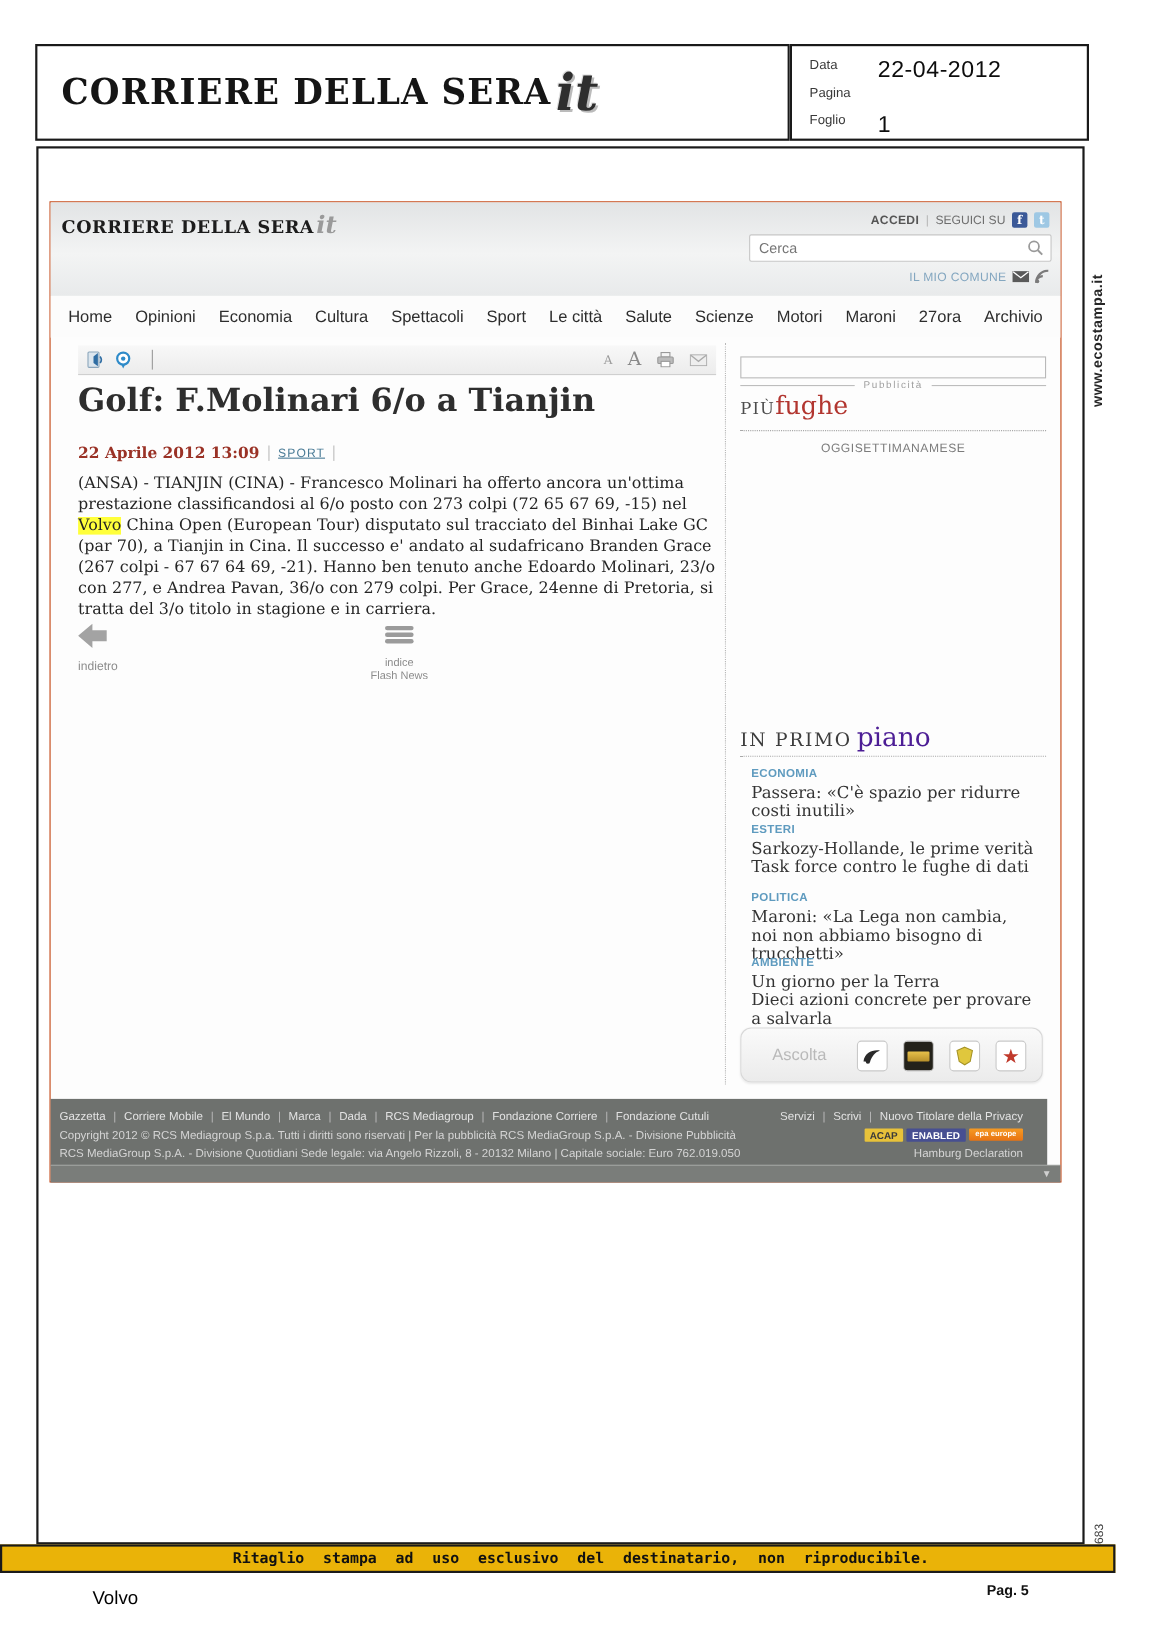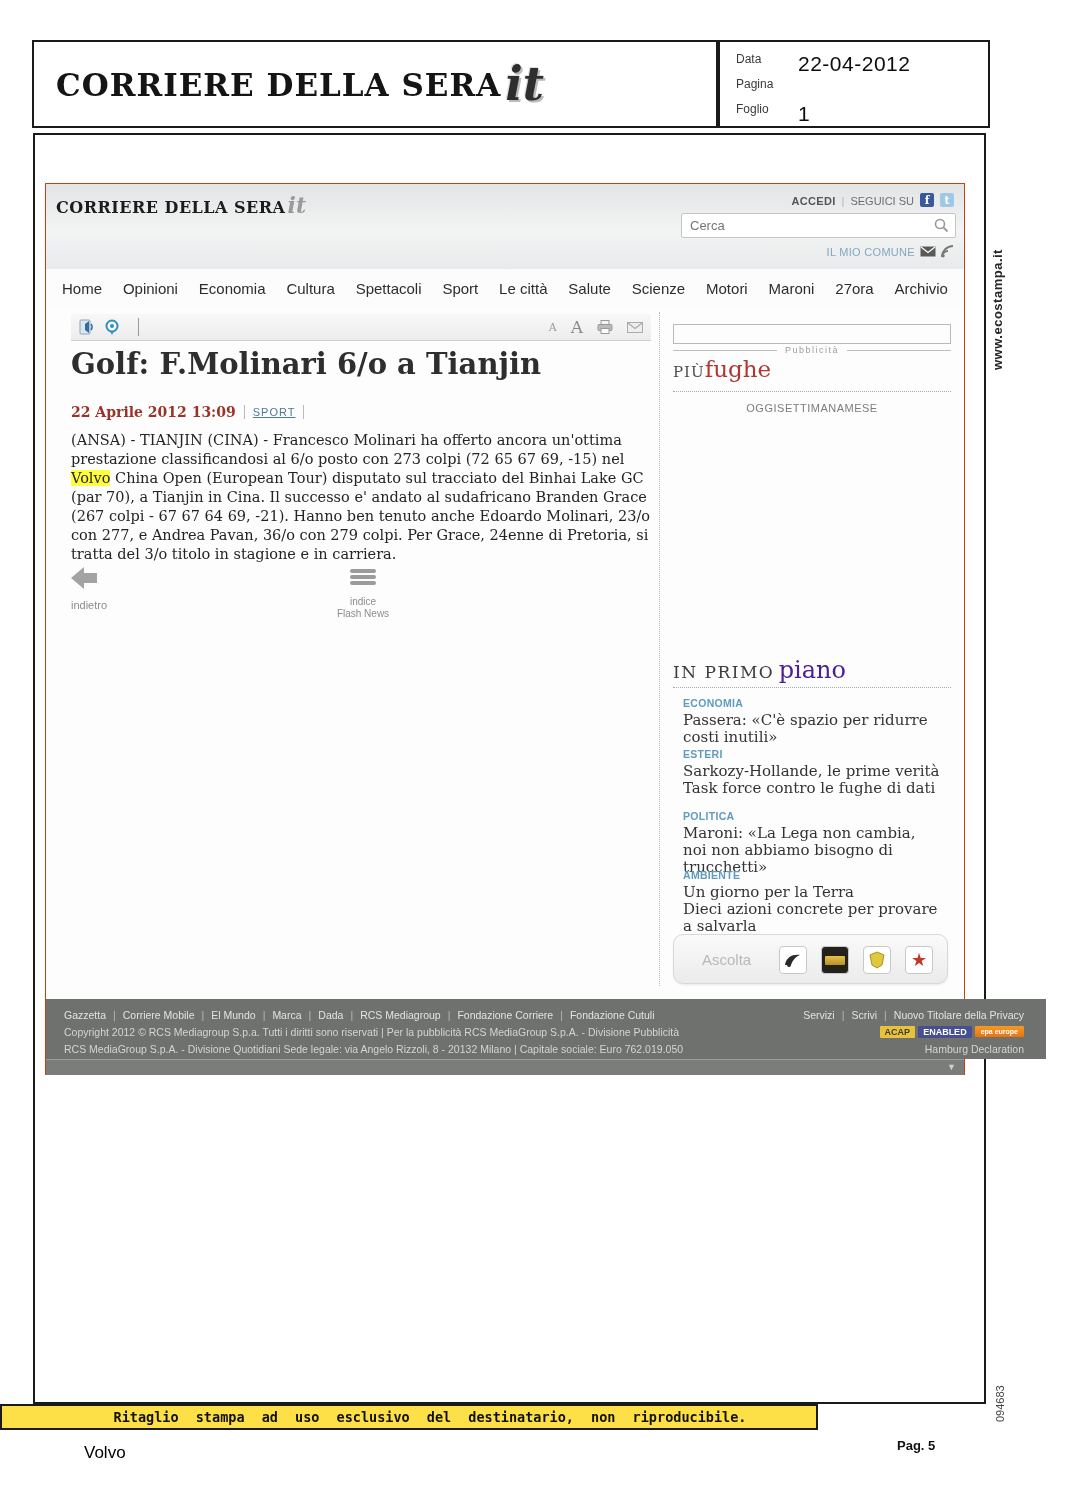--- a/index.html
+++ b/index.html
@@ -86,41 +86,41 @@
 
   .ascolta { position:absolute; left:627px; top:750px; width:275px; height:50px; border:1px solid #d8d8d8; border-radius:10px; background:linear-gradient(#fafafa,#ebebeb); box-shadow:0 1px 2px rgba(0,0,0,0.08); }
   .ascolta .lbl { position:absolute; left:28px; top:16px; font-size:15px; color:#b9b9b9; }
   .tile { position:absolute; top:11px; width:28px; height:28px; border:1px solid #c9c9c9; border-radius:4px; background:#fff; display:flex; align-items:center; justify-content:center; cursor:pointer; }
   .tile.t2 { background:#23211a; }
   .t1 { left:105px; } .t2 { left:147px; } .t3 { left:189px; } .t4 { left:231px; }
   .goldband { width:20px; height:9px; background:linear-gradient(#e6c04a,#b8902a); border-radius:1px; }
   .star { color:#c0392b; font-size:18px; line-height:18px; }
 
   
-  .site-footer { position:absolute; left:0; top:815px; width:1000px; height:60px; background:#6e716e; color:#e2e2e2; font-size:10.5px; padding:7px 22px 0 18px; }
+  .site-footer { position:absolute; left:0; top:815px; width:906px; height:60px; background:#6e716e; color:#e2e2e2; font-size:10.5px; padding:7px 22px 0 8px; }
   .frow { display:flex; justify-content:space-between; align-items:center; height:17px; white-space:nowrap; }
   .flinks { display:flex; }
   .flinks span { cursor:pointer; }
   .flinks span + span::before { content:"|"; margin:0 7px; color:#b8b8b8; cursor:default; }
   .ftext { color:#d4d4d4; }
   .badges { display:flex; gap:3px; align-items:center; }
   .bdg { font-size:9px; font-weight:bold; padding:1px 5px; border-radius:1px; cursor:pointer; }
   .b-acap { background:#e8c23a; color:#3a3a3a; }
   .b-enabled { background:#474f91; color:#fff; }
   .b-epa { background:linear-gradient(#f59a23,#e87312); color:#fff; font-size:7px; padding:2px 6px; }
   .subbar { position:absolute; left:0; top:875px; width:918px; height:16px; background:#7a7d7a; border-top:1px solid #9a9d9a; }
   .subbar .tri { position:absolute; right:8px; top:2px; font-size:9px; color:#d0d0d0; cursor:pointer; }
 
   
   .vert { position:absolute; writing-mode:vertical-rl; transform:rotate(180deg); font-weight:bold; color:#262626; }
   .ecostampa { left:990px; top:145px; height:225px; font-size:13px; letter-spacing:0.5px; }
   .clipcode { left:994px; top:1350px; height:72px; font-size:11px; font-weight:normal; color:#444; }
 
   
-  .ritaglio { position:absolute; left:0px; top:1404px; width:818px; height:26px; border:2px solid #1a1a1a; background:#fde047; display:flex; align-items:center; justify-content:center;padding-left:42px; }
+  .ritaglio { position:absolute; left:0px; top:1404px; width:1014px; height:26px; border:2px solid #1a1a1a; background:#eab308; display:flex; align-items:center; justify-content:center;padding-left:42px; }
   .ritaglio span { font-family:"DejaVu Sans Mono", monospace; font-weight:bold; font-size:13.5px; color:#111; word-spacing:9px; }
   .client { position:absolute; left:84px; top:1443px; font-size:17px; color:#000; }
   .pageref { position:absolute; left:897px; top:1438px; font-size:13px; font-weight:bold; color:#111; }
 </style>
 </head>
 <body>
 
 <div class="sheet">
 
   <div class="masthead-box">

